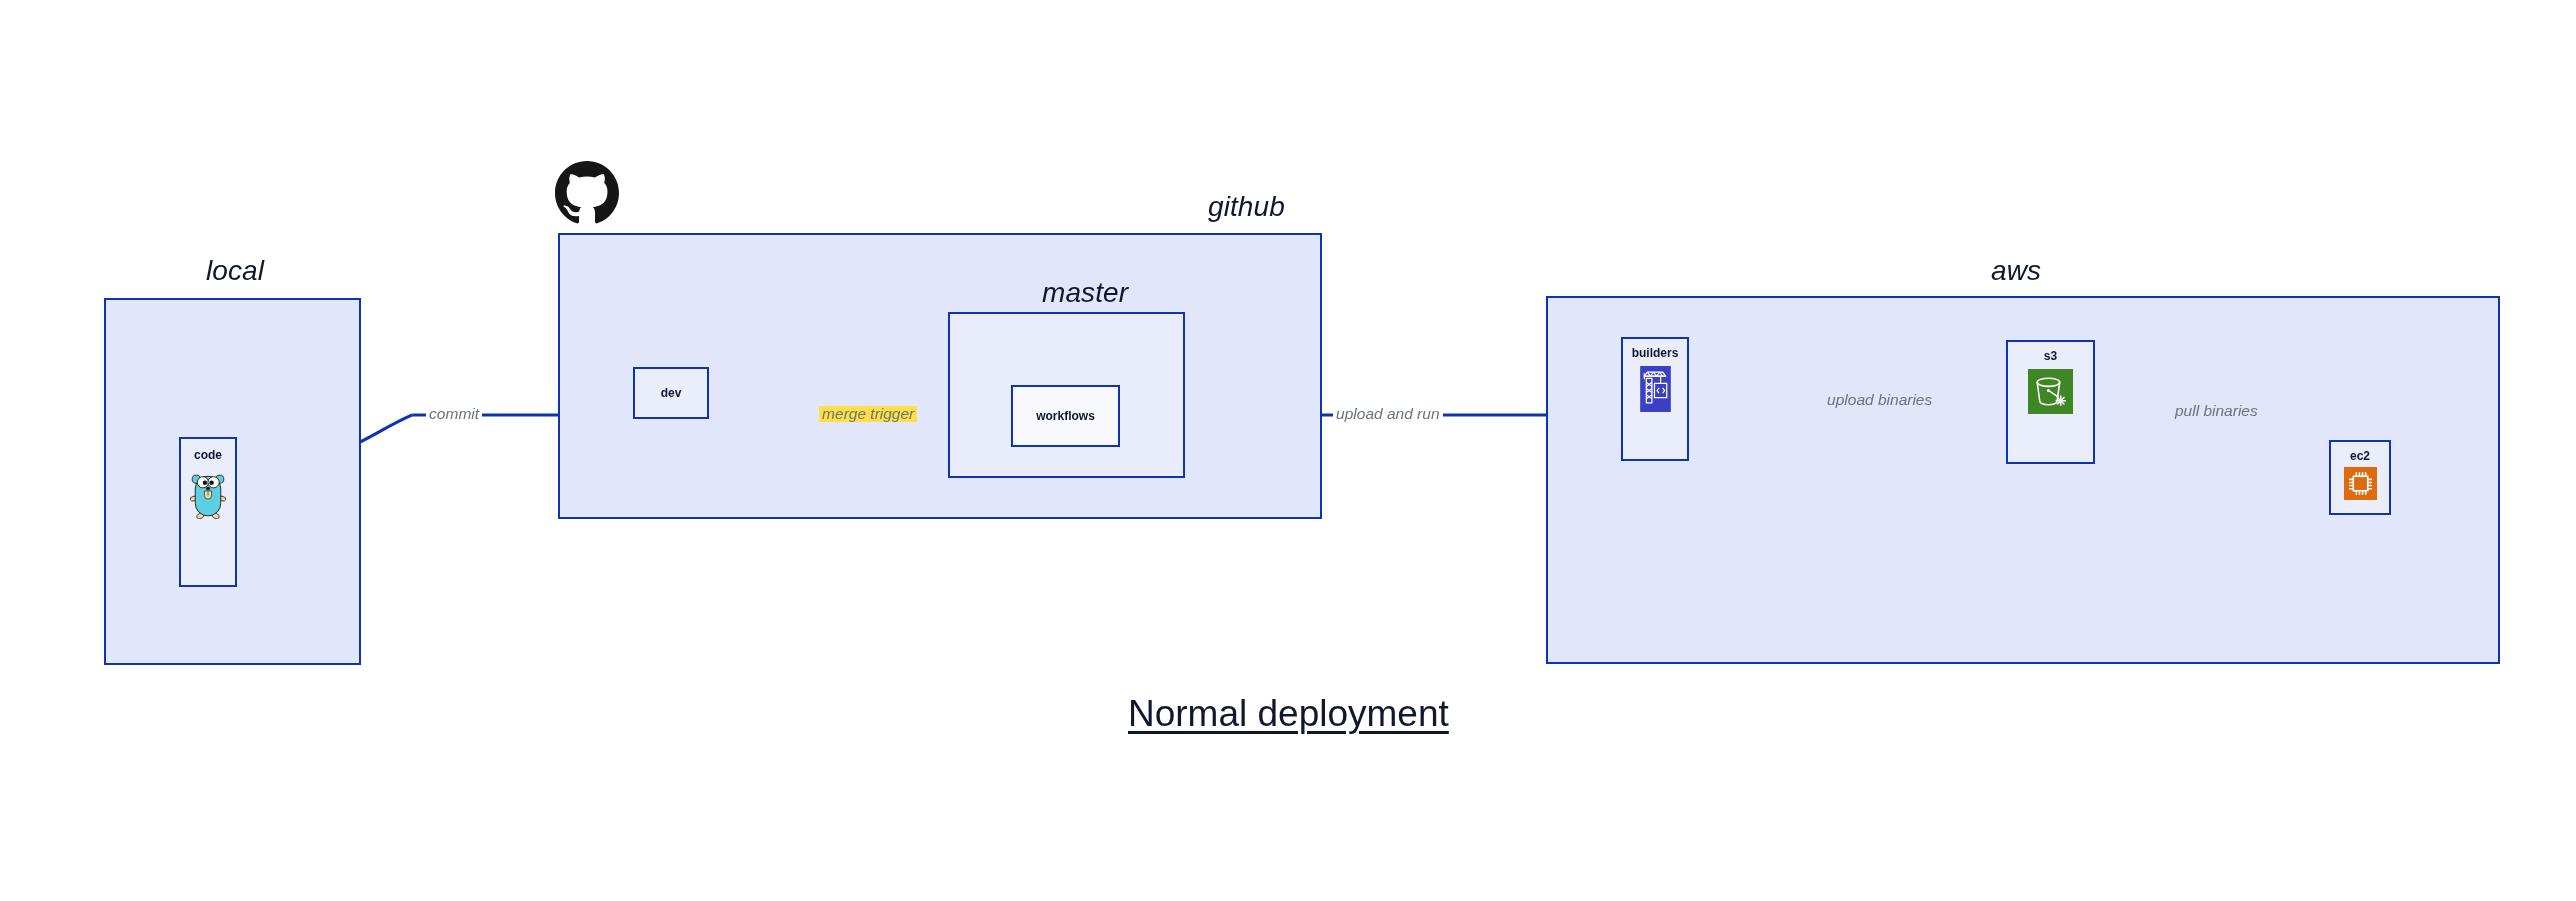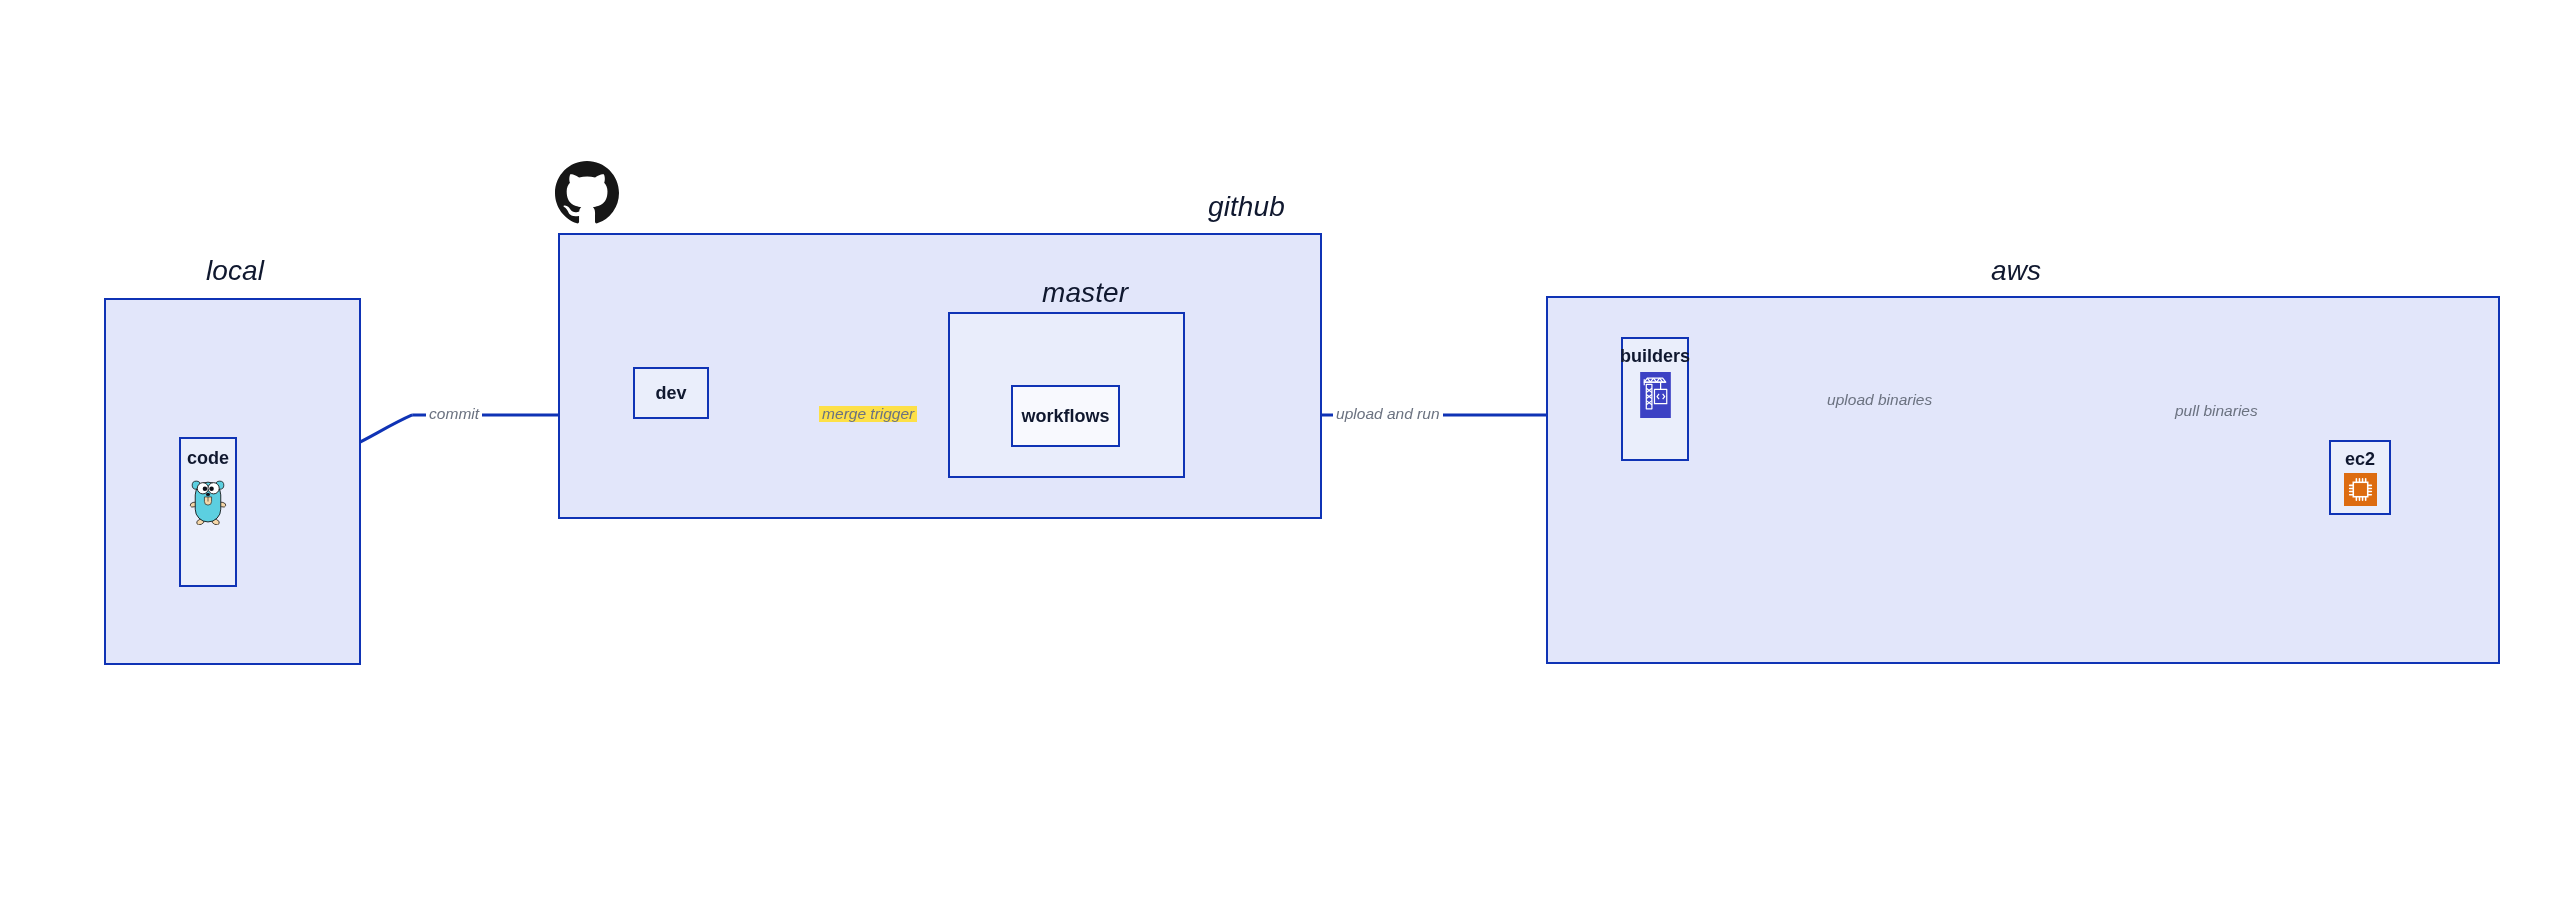--- a/index.html
+++ b/index.html
@@ -48,21 +48,21 @@
     box-sizing: border-box;
     border: 2.6px solid #0f33b5;
     background: #eaeefb;
     display: flex;
     flex-direction: column;
     align-items: center;
   }
   .node.white { background: #f8f9fe; }
   .node-label {
     color: #10182f;
-    font-size: 18px;
+    font-size: 12px;
     font-weight: 700;
     line-height: 1;
     white-space: nowrap;
   }
 
   
   .edge-label {
     position: absolute;
     color: #6b7280;
     font-style: italic;
@@ -215,20 +215,41 @@
           <line x1="40" y1="20" x2="40" y2="34"></line>
 
           <rect x="28" y="34" width="24" height="28"></rect>
           <path d="M37 43 l-4 5 l4 5"></path>
           <path d="M44 43 l4 5 l-4 5"></path>
         </g>
       </svg>
     </div>
   </div>
 
+  <div class="node" style="left:2006px; top:340px; width:89px; height:124px;">
+    <div class="node-label" style="margin-top:8.2px;">s3</div>
+    <div style="margin-top:7.2px;">
+      <svg class="icon-sq" width="45" height="45" viewBox="0 0 88 88" xmlns="http://www.w3.org/2000/svg">
+        <rect x="0" y="0" width="88" height="88" fill="#3f8624"></rect>
+        <g stroke="#ffffff" stroke-width="3" fill="none" stroke-linecap="round" stroke-linejoin="round">
+          <ellipse cx="40" cy="26" rx="22" ry="8"></ellipse>
+          <path d="M18 26 L23 63 a17 7 0 0 0 34 0 L62 26"></path>
+          <line x1="40" y1="42" x2="58" y2="54"></line>
+          <circle cx="40" cy="42" r="3" fill="#ffffff" stroke="none"></circle>
+
+          <g transform="translate(64,62)">
+            <line x1="-9" y1="0" x2="9" y2="0"></line>
+            <line x1="0" y1="-9" x2="0" y2="9"></line>
+            <line x1="-6.4" y1="-6.4" x2="6.4" y2="6.4"></line>
+            <line x1="6.4" y1="-6.4" x2="-6.4" y2="6.4"></line>
+          </g>
+        </g>
+      </svg>
+    </div>
+  </div>
 
   <div class="node" style="left:2329px; top:440px; width:62px; height:75px;">
     <div class="node-label" style="margin-top:8.2px;">ec2</div>
     <div style="margin-top:5.2px;">
       <svg class="icon-sq" width="33" height="33" viewBox="0 0 64 64" xmlns="http://www.w3.org/2000/svg">
         <rect x="0" y="0" width="64" height="64" fill="#dd6c10"></rect>
         <g stroke="#ffffff" stroke-width="3" fill="none" stroke-linecap="round">
           <rect x="18" y="18" width="28" height="28"></rect>
 
           <line x1="24" y1="18" x2="24" y2="11"></line>
@@ -258,15 +279,16 @@
   <div class="edge-label on-white" style="left:426px; top:406px; padding:0 3.1px;">commit</div>
 
   <div class="edge-label on-fill-gh" style="left:819px; top:406px; padding:0 3.1px;">merge trigger</div>
 
   <div class="edge-label on-white" style="left:1333px; top:406px; padding:0 3.1px;">upload and run</div>
 
   <div class="edge-label on-fill-aws" style="left:1824px; top:392px; padding:0 3.1px;">upload binaries</div>
 
   <div class="edge-label no-bg" style="left:2175px; top:403px;">pull binaries</div>
 
+  <div id="diagram-title" style="left:1128px; top:693px;">Normal deployment</div>
 
 </div>
 
 
 </body></html>

